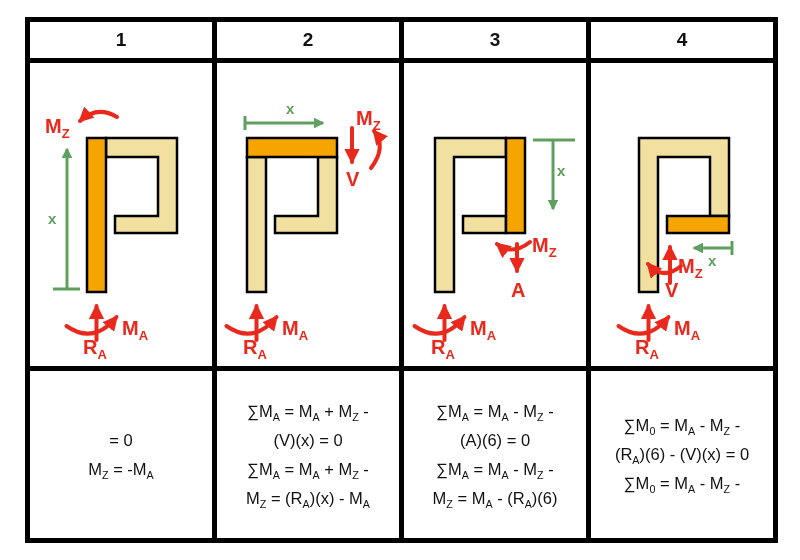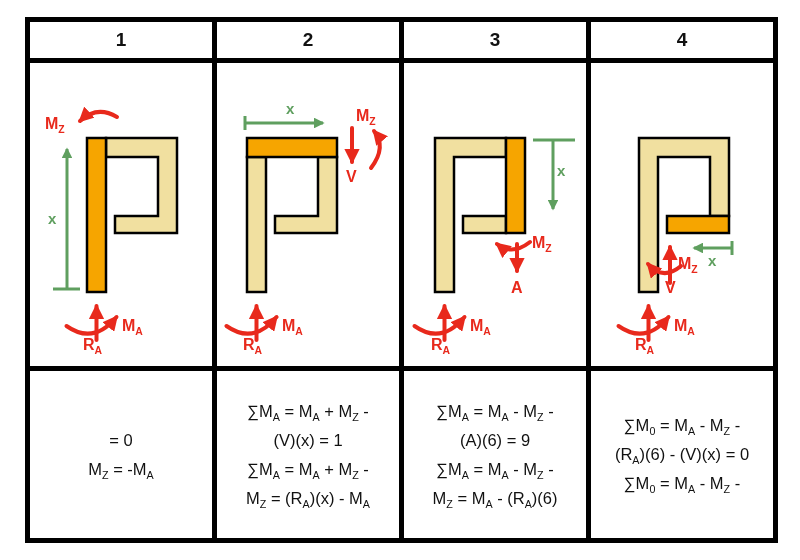--- a/index.html
+++ b/index.html
@@ -20,21 +20,21 @@
   .cell.colsep{border-right:5px solid var(--table_border,#000);}
   .cell.rowsep{border-bottom:5px solid var(--table_border,#000);}
   .hdr{display:flex;align-items:center;justify-content:center;
        font-size:19px;font-weight:bold;color:#111;}
   .diag{position:relative;}
   .diag svg.canvas{position:absolute;left:0;top:0;width:100%;height:100%;}
   .eqs{display:flex;flex-direction:column;align-items:center;justify-content:center;
        font-size:16.5px;color:#111;text-align:center;}
   .eqs .eq-line{line-height:29px;white-space:nowrap;}
   sub{font-size:0.65em;line-height:0;}
-  .lbl{position:absolute;font-weight:bold;font-size:16px;line-height:1;
+  .lbl{position:absolute;font-weight:bold;font-size:20px;line-height:1;
        color:var(--arrow_red,#e8291c);white-space:nowrap;}
   .lbl.green{color:var(--dimension_green,#5f9f5f);font-size:15px;}
   .member{stroke:#000;stroke-width:2.5px;stroke-linejoin:miter;}
   .cream{fill:var(--member_fill,#f1e0a0);}
   .orange{fill:var(--highlight_fill,#f6a500);}
   .red-ln{stroke:var(--arrow_red,#e8291c);stroke-width:4px;fill:none;stroke-linecap:round;}
   .grn-ln{stroke:var(--dimension_green,#5f9f5f);stroke-width:3px;fill:none;stroke-linecap:butt;}
 </style>
 </head>
 <body>
@@ -136,27 +136,27 @@
     <span class="lbl" style="left:83px;top:255px">M<sub>A</sub></span>
     <span class="lbl" style="left:44px;top:274px">R<sub>A</sub></span>
   </div>
 
   <div class="cell eqs colsep">
       <div class="eq-line">= 0</div>
       <div class="eq-line">M<sub>Z</sub> = -M<sub>A</sub></div>
     </div>
   <div class="cell eqs colsep">
       <div class="eq-line">∑M<sub>A</sub> = M<sub>A</sub> + M<sub>Z</sub> -</div>
-      <div class="eq-line">(V)(x) = 1</div>
+      <div class="eq-line">(V)(x) = 0</div>
       <div class="eq-line">∑M<sub>A</sub> = M<sub>A</sub> + M<sub>Z</sub> -</div>
       <div class="eq-line">M<sub>Z</sub> = (R<sub>A</sub>)(x) - M<sub>A</sub></div>
     </div>
   <div class="cell eqs colsep">
       <div class="eq-line">∑M<sub>A</sub> = M<sub>A</sub> - M<sub>Z</sub> -</div>
-      <div class="eq-line">(A)(6) = 9</div>
+      <div class="eq-line">(A)(6) = 0</div>
       <div class="eq-line">∑M<sub>A</sub> = M<sub>A</sub> - M<sub>Z</sub> -</div>
       <div class="eq-line">M<sub>Z</sub> = M<sub>A</sub> - (R<sub>A</sub>)(6)</div>
     </div>
   <div class="cell eqs">
       <div class="eq-line">∑M<sub>0</sub> = M<sub>A</sub> - M<sub>Z</sub> -</div>
       <div class="eq-line">(R<sub>A</sub>)(6) - (V)(x) = 0</div>
       <div class="eq-line">∑M<sub>0</sub> = M<sub>A</sub> - M<sub>Z</sub> -</div>
     </div>
 
 </div>

